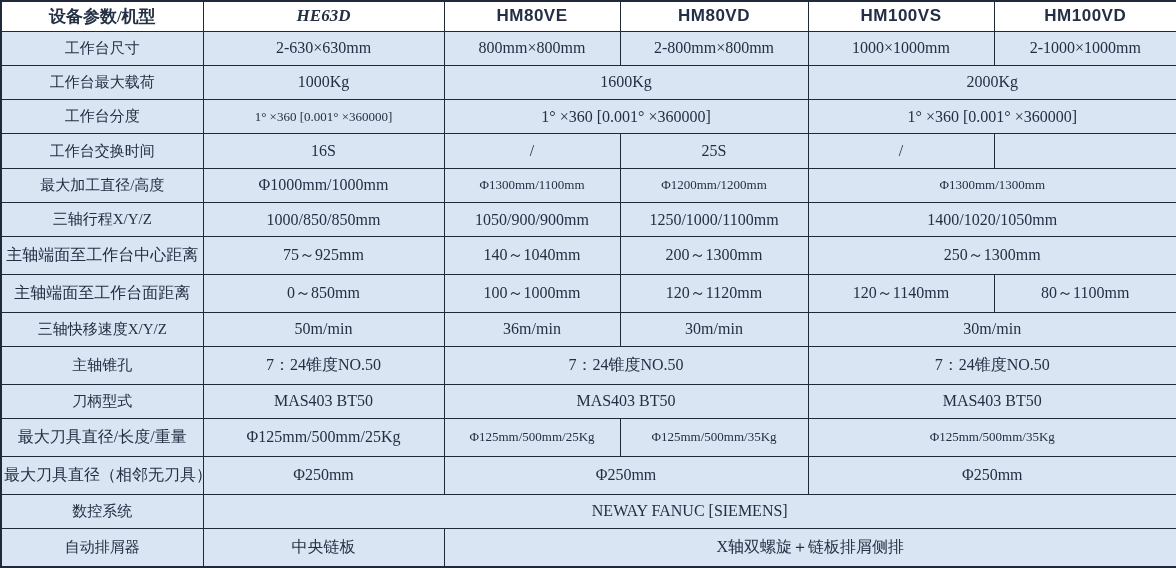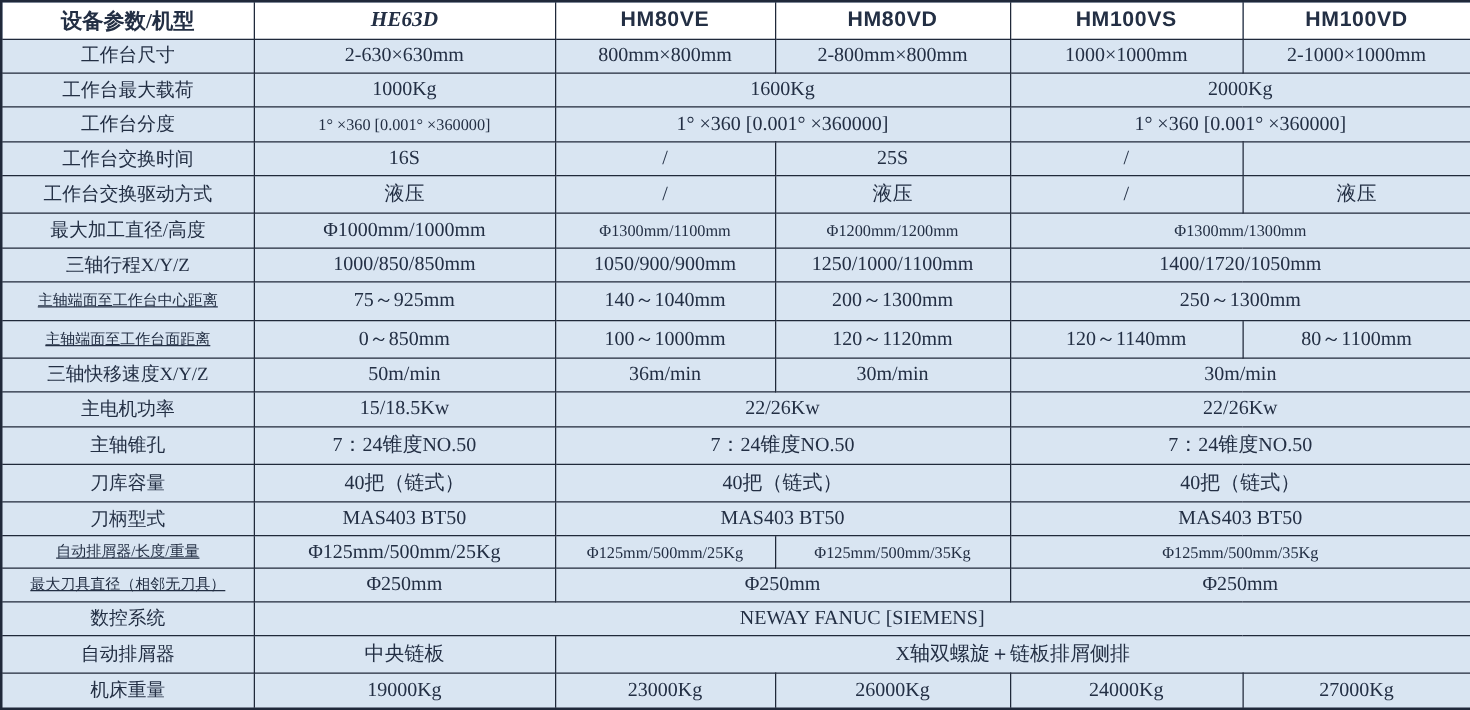--- a/index.html
+++ b/index.html
@@ -22,21 +22,21 @@
   }
   thead tr { height: 30px; }
   thead th {
     background: var(--header-bg, #ffffff);
     font-size: 17px; font-weight: bold;
     border-bottom-width: 2px;
   }
   th.model-sans { font-family: "Liberation Sans", "DejaVu Sans", sans-serif; letter-spacing: 0.5px; }
   th.model-serif { font-family: "Liberation Serif", "DejaVu Serif", serif; font-style: italic; }
   td.param { font-size: 15px; margin-left: 31px; }
-  td.param.sm-label { font-size: 12px; text-decoration: underline; }
+  td.param.sm-label { font-size: 16px; }
   td.val { font-size: 16px; }
   td.val.sm { font-size: 13px; }
   .no-left { border-left-style: hidden; }
 </style>
 </head>
 <body>
 
 <div class="page">
   <table class="spec">
     <colgroup>
@@ -80,40 +80,32 @@
         </tr>
         <tr>
           <td class="param">工作台交换时间</td>
           <td class="val">16S</td>
           <td class="val">/</td>
           <td class="val">25S</td>
           <td class="val">/</td>
           <td class="val"></td>
         </tr>
         <tr>
-          <td class="param">工作台交换驱动方式</td>
-          <td class="val">液压</td>
-          <td class="val">/</td>
-          <td class="val">液压</td>
-          <td class="val">/</td>
-          <td class="val">液压</td>
-        </tr>
-        <tr>
           <td class="param">最大加工直径/高度</td>
           <td class="val">Φ1000mm/1000mm</td>
           <td class="val sm">Φ1300mm/1100mm</td>
           <td class="val sm">Φ1200mm/1200mm</td>
           <td colspan="2" class="val sm">Φ1300mm/1300mm</td>
         </tr>
         <tr>
           <td class="param">三轴行程X/Y/Z</td>
           <td class="val">1000/850/850mm</td>
           <td class="val">1050/900/900mm</td>
           <td class="val">1250/1000/1100mm</td>
-          <td colspan="2" class="val">1400/1720/1050mm</td>
+          <td colspan="2" class="val">1400/1020/1050mm</td>
         </tr>
         <tr>
           <td class="param sm-label">主轴端面至工作台中心距离</td>
           <td class="val">75～925mm</td>
           <td class="val">140～1040mm</td>
           <td class="val">200～1300mm</td>
           <td colspan="2" class="val">250～1300mm</td>
         </tr>
         <tr>
           <td class="param sm-label">主轴端面至工作台面距离</td>
@@ -124,68 +116,48 @@
           <td class="val">80～1100mm</td>
         </tr>
         <tr>
           <td class="param">三轴快移速度X/Y/Z</td>
           <td class="val">50m/min</td>
           <td class="val">36m/min</td>
           <td class="val">30m/min</td>
           <td colspan="2" class="val">30m/min</td>
         </tr>
         <tr>
-          <td class="param">主电机功率</td>
-          <td class="val">15/18.5Kw</td>
-          <td colspan="2" class="val">22/26Kw</td>
-          <td colspan="2" class="val">22/26Kw</td>
-        </tr>
-        <tr>
           <td class="param">主轴锥孔</td>
           <td class="val">7：24锥度NO.50</td>
           <td colspan="2" class="val">7：24锥度NO.50</td>
           <td colspan="2" class="val">7：24锥度NO.50</td>
-        </tr>
-        <tr>
-          <td class="param">刀库容量</td>
-          <td class="val">40把（链式）</td>
-          <td colspan="2" class="val">40把（链式）</td>
-          <td colspan="2" class="val">40把（链式）</td>
         </tr>
         <tr>
           <td class="param">刀柄型式</td>
           <td class="val">MAS403 BT50</td>
           <td colspan="2" class="val">MAS403 BT50</td>
           <td colspan="2" class="val">MAS403 BT50</td>
         </tr>
         <tr>
-          <td class="param sm-label">自动排屑器/长度/重量</td>
+          <td class="param sm-label">最大刀具直径/长度/重量</td>
           <td class="val">Φ125mm/500mm/25Kg</td>
           <td class="val sm">Φ125mm/500mm/25Kg</td>
           <td class="val sm">Φ125mm/500mm/35Kg</td>
           <td colspan="2" class="val sm">Φ125mm/500mm/35Kg</td>
         </tr>
         <tr>
           <td class="param sm-label">最大刀具直径（相邻无刀具）</td>
           <td class="val">Φ250mm</td>
           <td colspan="2" class="val">Φ250mm</td>
           <td colspan="2" class="val">Φ250mm</td>
         </tr>
         <tr>
           <td class="param">数控系统</td>
           <td colspan="5" class="val">NEWAY FANUC [SIEMENS]</td>
         </tr>
         <tr>
           <td class="param">自动排屑器</td>
           <td class="val">中央链板</td>
           <td colspan="4" class="val">X轴双螺旋＋链板排屑侧排</td>
         </tr>
-        <tr>
-          <td class="param">机床重量</td>
-          <td class="val">19000Kg</td>
-          <td class="val">23000Kg</td>
-          <td class="val">26000Kg</td>
-          <td class="val">24000Kg</td>
-          <td class="val">27000Kg</td>
-        </tr>
       </tbody>
   </table>
 </div>
 
 </body></html>

